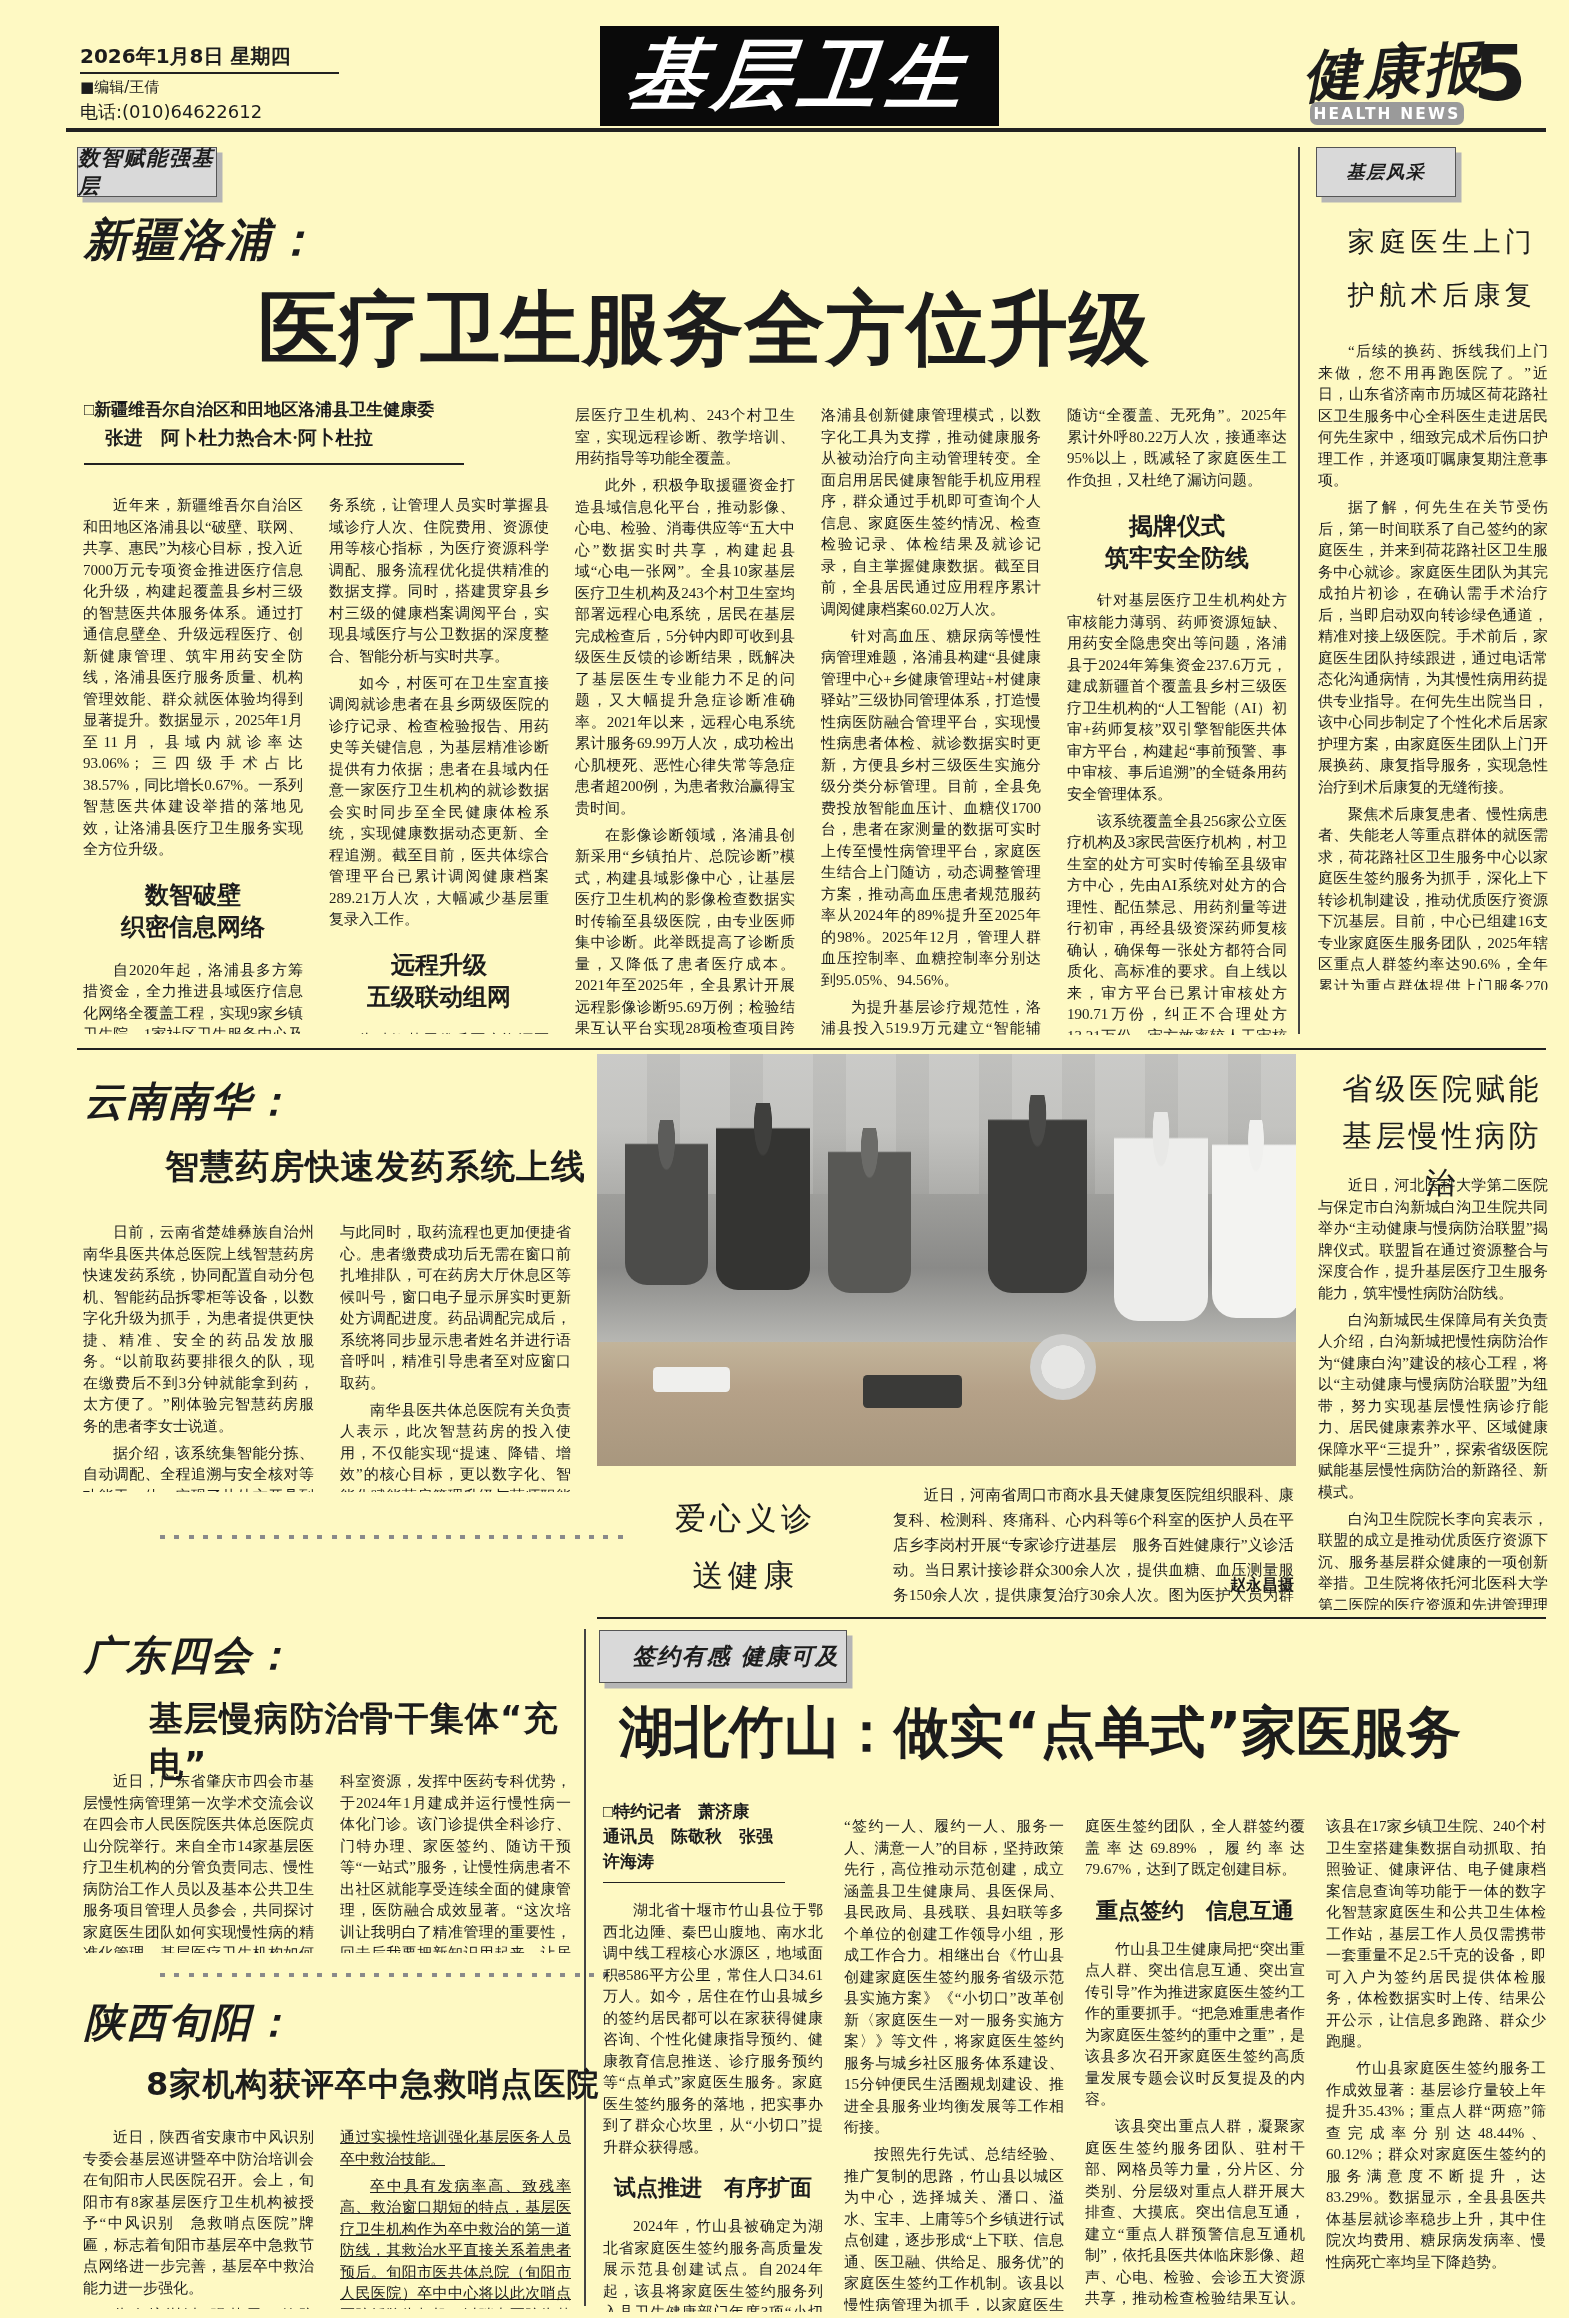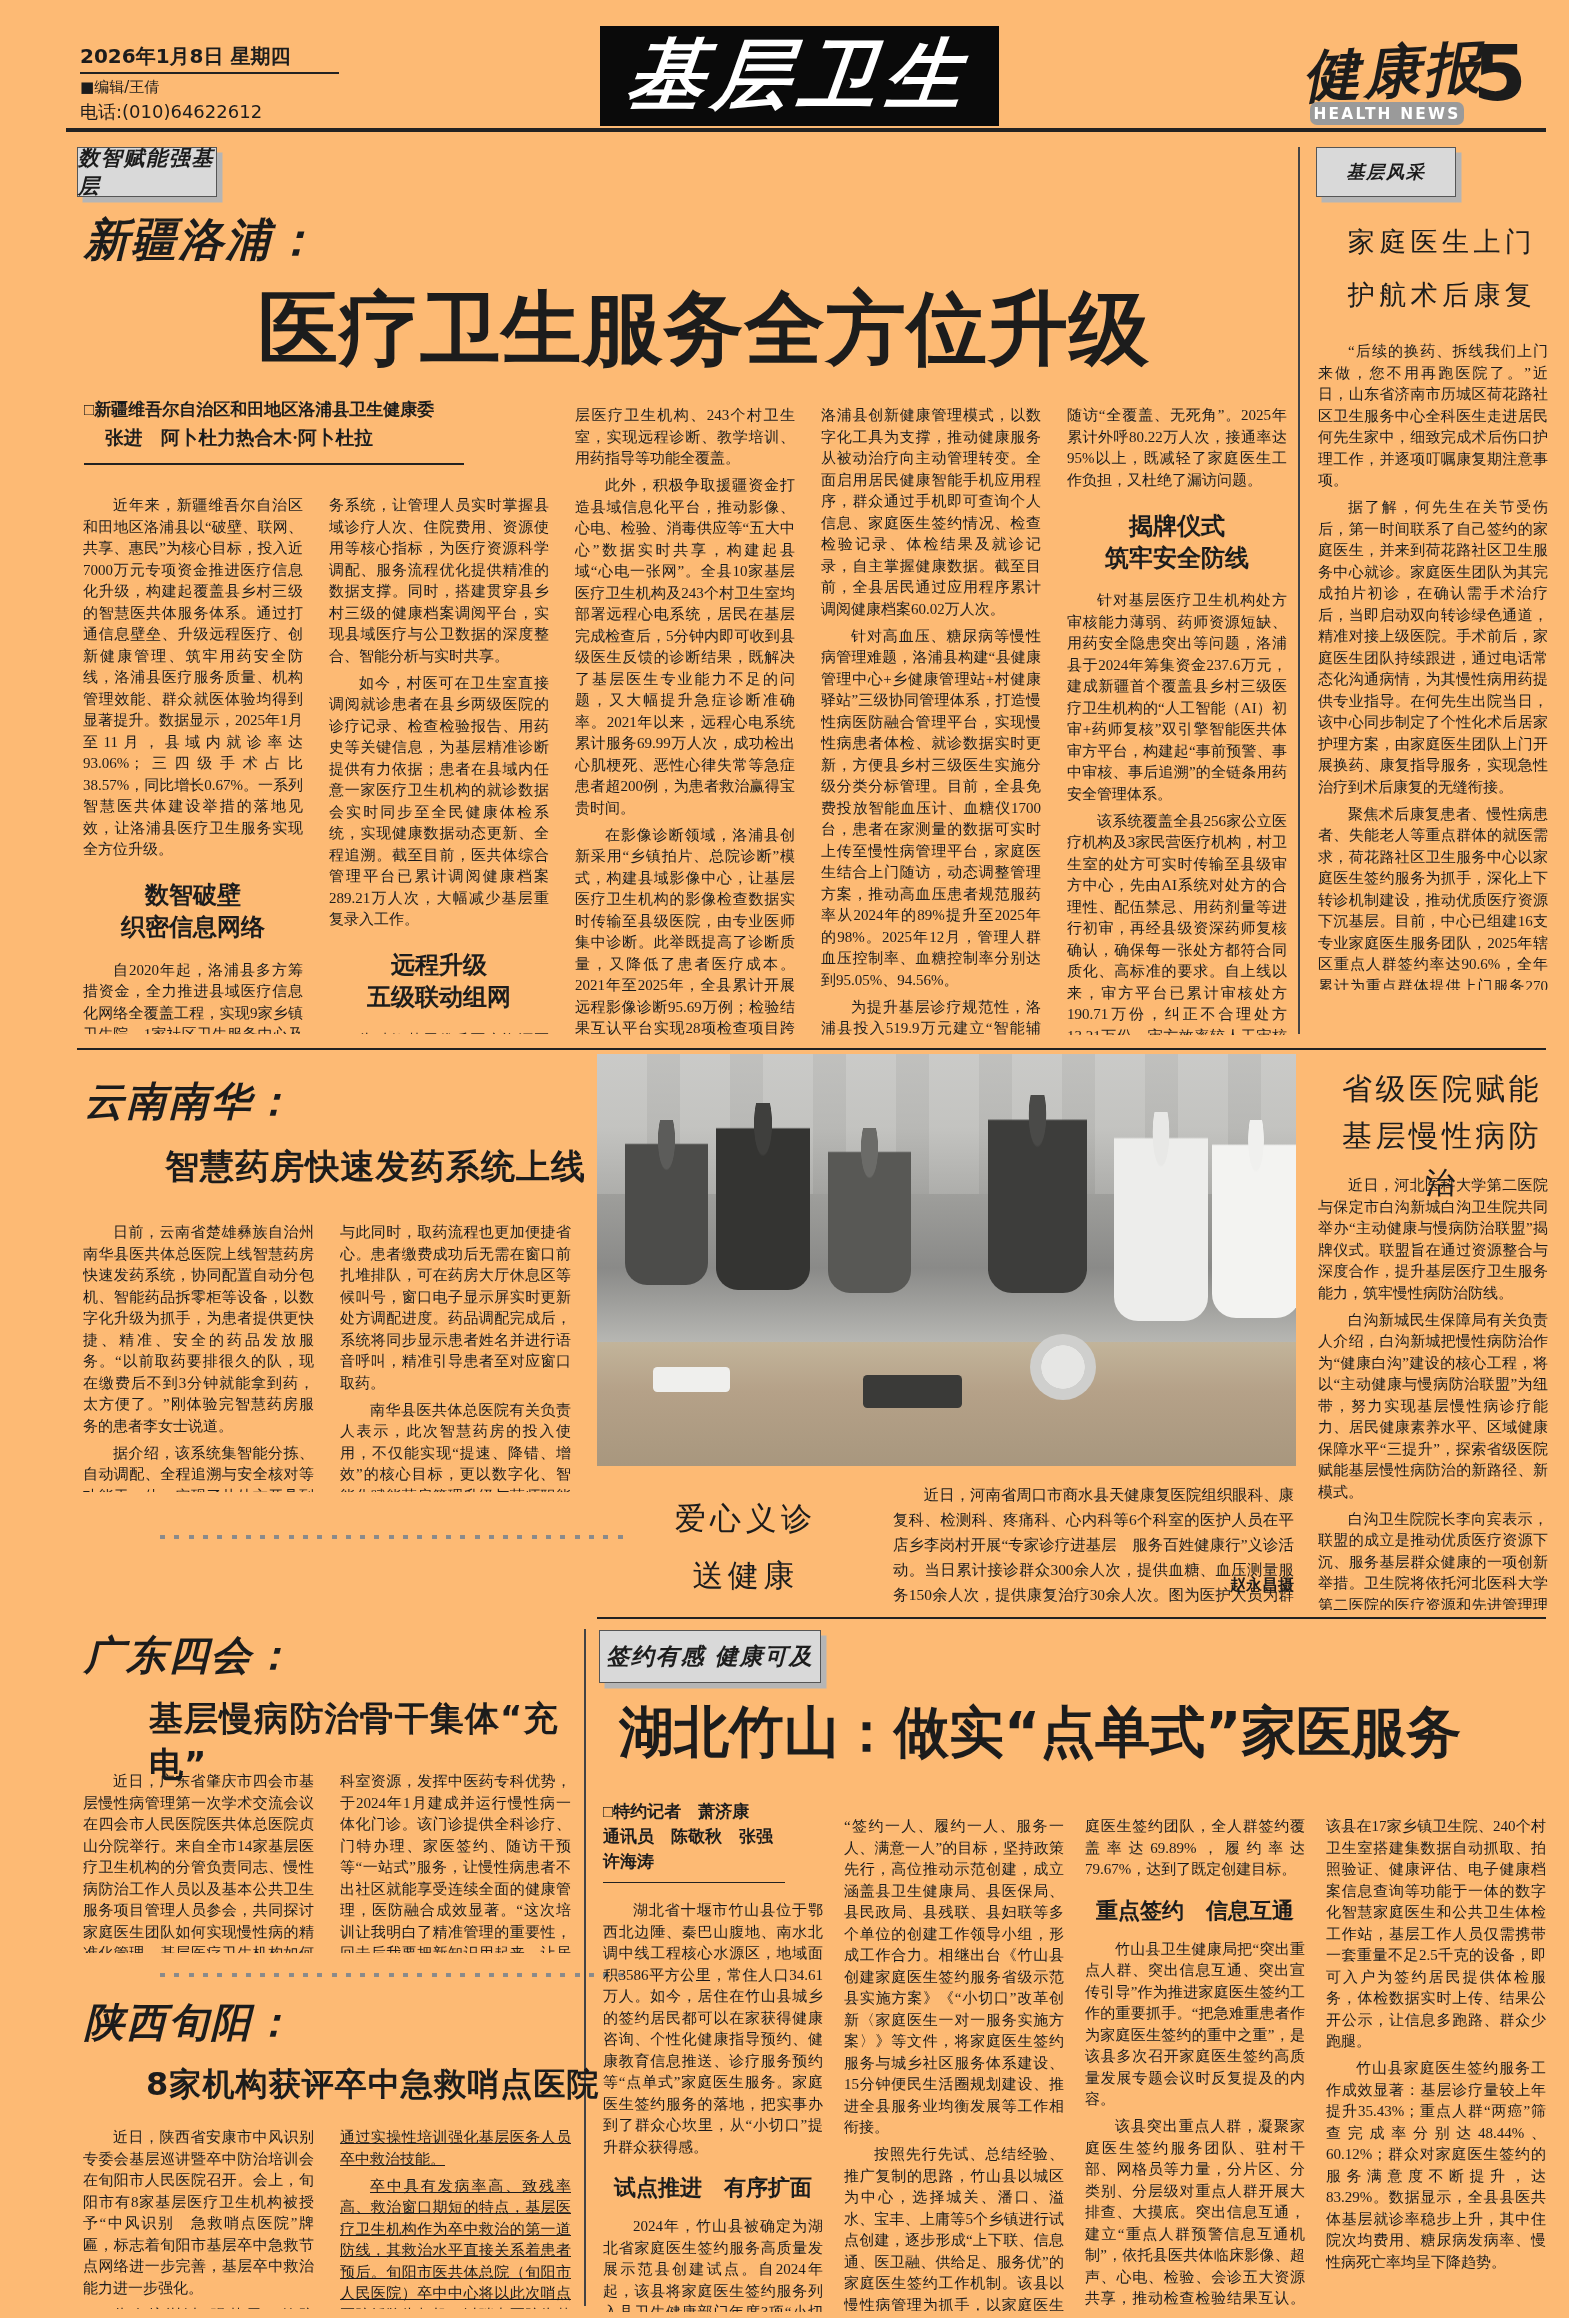--- a/index.html
+++ b/index.html
@@ -1,16 +1,16 @@
 <!DOCTYPE html>
 <html style="font-size:8.8px"><head>
 <meta charset="utf-8">
 <style>
   html,body{margin:0;padding:0;background:#888;}
-  #paper{position:relative;width:1569px;height:2319px;background:#fdba74;color:#1c1c1c;
+  #paper{position:relative;width:1569px;height:2319px;background:#fef9c3;color:#1c1c1c;
          font-family:"Liberation Serif","DejaVu Serif",serif;overflow:hidden;}
   .abs{position:absolute;}
   .hrule{background:#222;}
   .vrule{background:#444;width:1.7px;}
   .dotted{height:4.4px;background:repeating-linear-gradient(90deg,#8a8a8a 0 5px,transparent 5px 14.3px);}
   .col{position:absolute;overflow:hidden;text-align:justify;}
   .col p{margin:0 0 5.5px 0;font-size:15px;line-height:21.5px;text-indent:2em;}
   .col p.cont{text-indent:0;}
   .subhead{font-family:"DejaVu Sans","Liberation Sans",sans-serif;font-weight:bold;
            text-align:center;font-size:24px;line-height:32px;margin:18.7px 0 16.5px 0;}
@@ -181,21 +181,21 @@
   <div class="col" style="left:83px;top:2127px;width:231px;height:182px;">
     <p>近日，陕西省安康市中风识别专委会基层巡讲暨卒中防治培训会在旬阳市人民医院召开。会上，旬阳市有8家基层医疗卫生机构被授予“中风识别　急救哨点医院”牌匾，标志着旬阳市基层卒中急救节点网络进一步完善，基层卒中救治能力进一步强化。</p>
     <p>此次培训以“强基层、筑防线”为核心主题，设置了政策解读、专家授课、现场授牌三个环节，明确了基层哨点医院在卒中患者早期识别、初步急救处置及规范转诊中的核心职责，并</p>
   </div>
   <div class="col" style="left:340px;top:2127px;width:231px;height:182px;text-decoration:underline;">
     <p class="cont">通过实操性培训强化基层医务人员卒中救治技能。</p>
     <p>卒中具有发病率高、致残率高、救治窗口期短的特点，基层医疗卫生机构作为卒中救治的第一道防线，其救治水平直接关系着患者预后。旬阳市医共体总院（旬阳市人民医院）卒中中心将以此次哨点医院授牌为契机，以哨点医院为基层支点，推动卒中预防、急性期治疗、后期管理及康复服务全链条贯通，夯实基层卒中防治工作基础。</p>
 
   </div>
 
-  <div class="abs badge" style="left:599px;top:1630px;width:220px;height:51px;font-size:23px;">签约有感 健康可及</div>
+  <div class="abs badge" style="left:599px;top:1630px;width:220px;height:51px;font-size:23px;padding-left:26px;">签约有感 健康可及</div>
   <div class="abs bighead" style="left:619px;top:1691px;width:930px;font-size:55px;line-height:83px;">湖北竹山：做实“点单式”家医服务</div>
 
   <div class="abs" style="left:603px;top:1799px;width:220px;">
     <div class="byline">□特约记者　萧济康</div>
     <div class="byline">通讯员　陈敬秋　张强</div>
     <div class="byline">许海涛</div>
     <div class="hrule" style="width:182px;height:1.7px;margin-top:7.7px;"></div>
   </div>
   <div class="col" style="left:603px;top:1900px;width:220px;height:412px;">
     <p>湖北省十堰市竹山县位于鄂西北边陲、秦巴山腹地、南水北调中线工程核心水源区，地域面积3586平方公里，常住人口34.61万人。如今，居住在竹山县城乡的签约居民都可以在家获得健康咨询、个性化健康指导预约、健康教育信息推送、诊疗服务预约等“点单式”家庭医生服务。家庭医生签约服务的落地，把实事办到了群众心坎里，从“小切口”提升群众获得感。</p>

